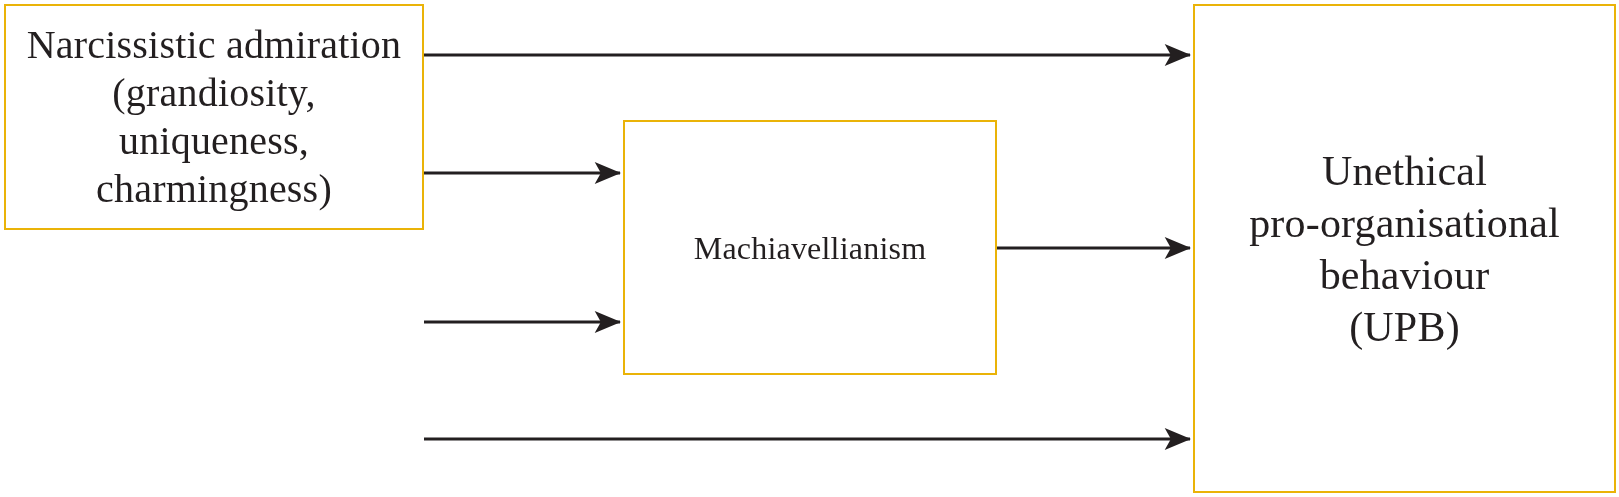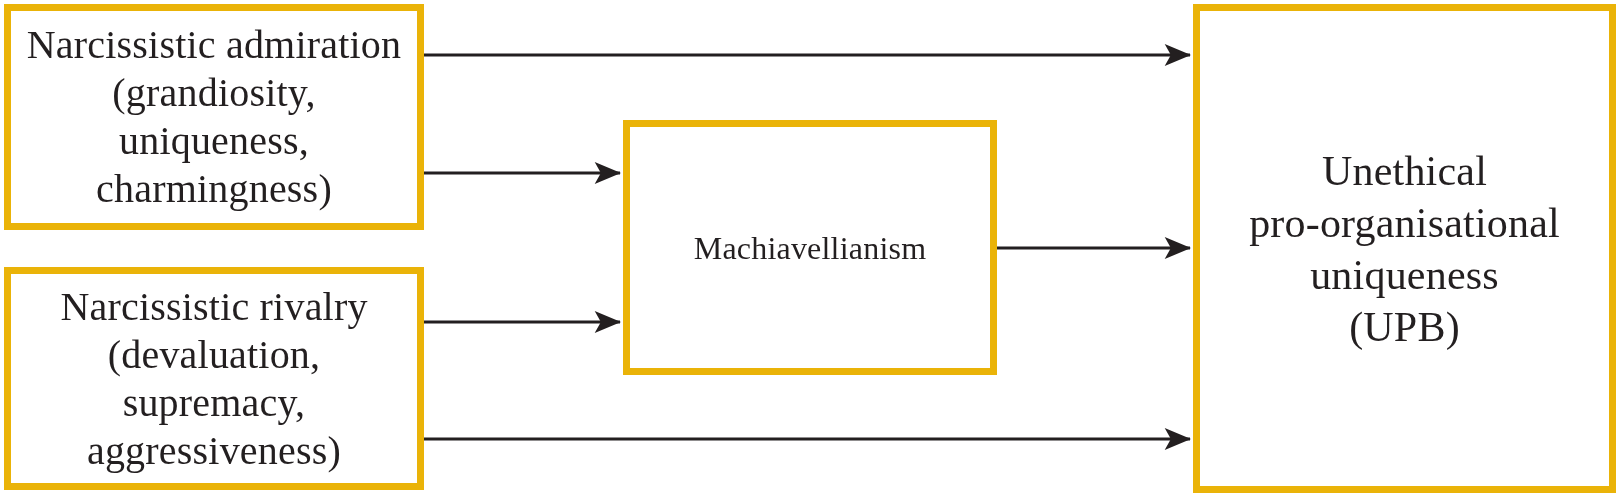--- a/index.html
+++ b/index.html
@@ -20,21 +20,21 @@
     position: absolute;
     left: 0;
     top: 0;
     width: 1619px;
     height: 497px;
     pointer-events: none;
   }
   .node {
     position: absolute;
     box-sizing: border-box;
-    border: 7px solid #eab308;
+    border: 2px solid #eab308;
     background: #ffffff;
     display: flex;
     align-items: center;
     justify-content: center;
     text-align: center;
   }
   .node .label {
     white-space: pre-line;
     letter-spacing: 0.2px;
   }
@@ -75,31 +75,25 @@
     <line x1="424" y1="439" x2="1190" y2="439" stroke="#231f20" stroke-width="3" marker-end="url(#arrowhead)"></line>
   </svg>
 
   <div class="node node-admiration">
     <div class="label">Narcissistic admiration
 (grandiosity,
 uniqueness,
 charmingness)</div>
   </div>
 
-  <div class="node node-rivalry">
-    <div class="label">Narcissistic rivalry
-(devaluation,
-supremacy,
-aggressiveness)</div>
-  </div>
 
   <div class="node node-machiavellianism">
     <div class="label">Machiavellianism</div>
   </div>
 
   <div class="node node-upb">
     <div class="label">Unethical
 pro-organisational
-uniqueness
+behaviour
 (UPB)</div>
   </div>
 
 </div>
 
 </body></html>

